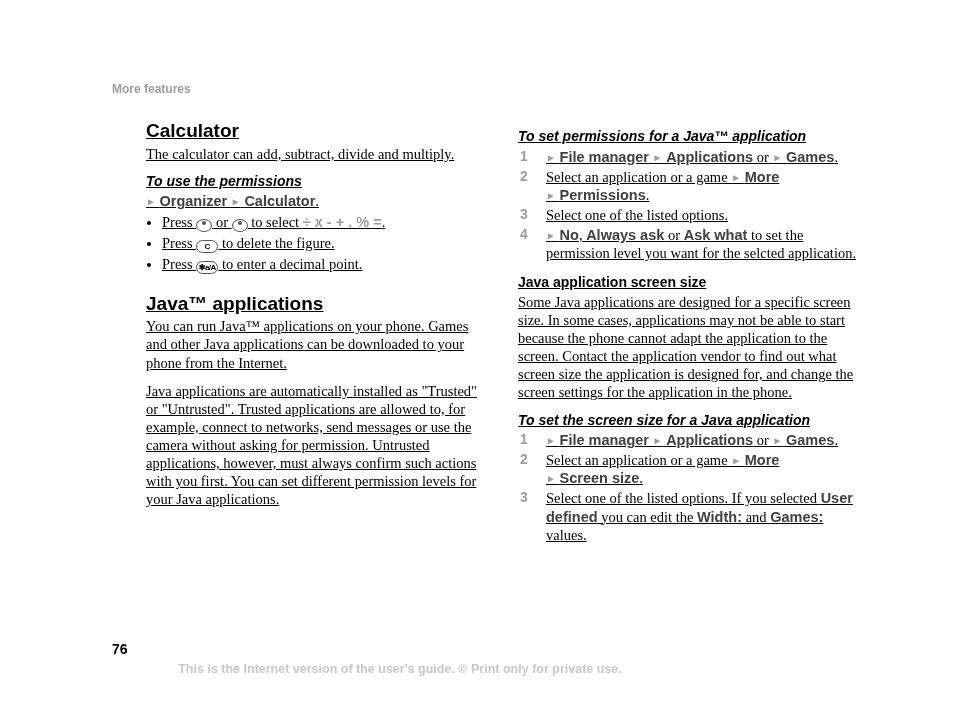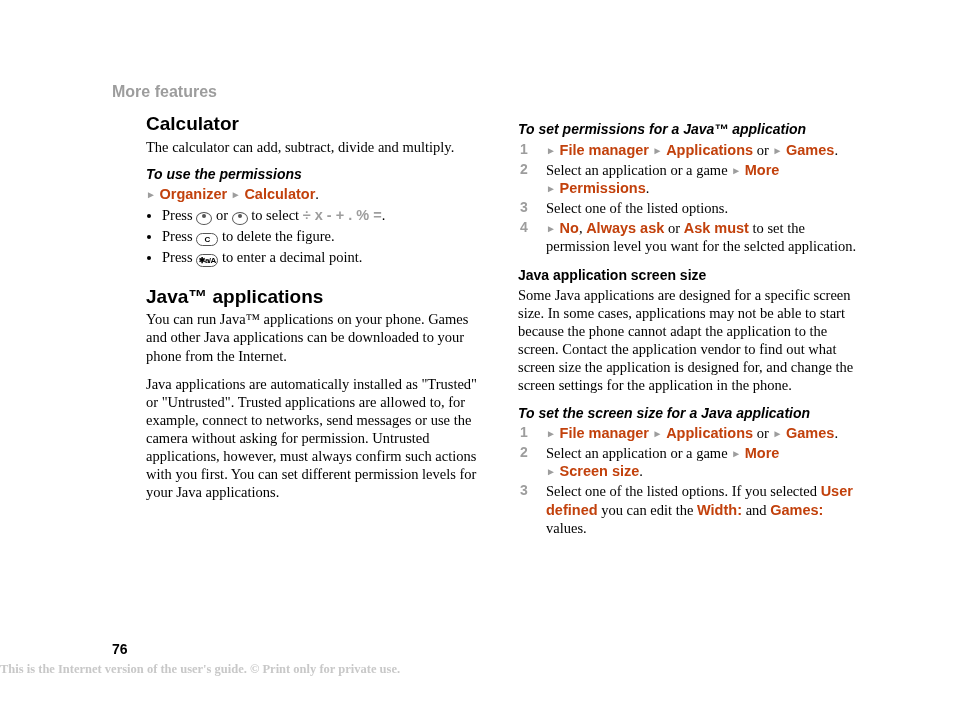--- a/index.html
+++ b/index.html
@@ -15,27 +15,28 @@
     position: relative;
   }
   .page {
     padding: 82px 96px 0 112px;
     box-sizing: border-box;
   }
   .section-header {
     font-family: Arial, Helvetica, sans-serif;
     font-weight: bold;
     color: #9d9d9d;
-    font-size: 16px;
-    margin-bottom: 10px;
+    font-size: 12px;
+    margin-bottom: 22px;
   }
   .columns {
     display: flex;
     gap: 32px;
     padding-left: 34px; 
+    text-decoration: underline;
   }
   .col {
     width: 344px;
   }
   h1.big {
     font-family: Arial, Helvetica, sans-serif;
     font-weight: 900;
     font-size: 19px;
     margin: 0 0 2px 0;
   }
@@ -51,21 +52,21 @@
   }
   .sub-bold {
     font-family: Arial, Helvetica, sans-serif;
     font-weight: 900;
     font-size: 14px;
     margin: 6px 0 1px 0;
   }
   .menu {
     font-family: Arial, Helvetica, sans-serif;
     font-weight: bold;
-    color: #c2410c;
+    color: #404040;
   }
   .emph {
     font-family: Arial, Helvetica, sans-serif;
     font-weight: bold;
     color: #9d9d9d;
   }
   .tri {
     font-family: Arial, Helvetica, sans-serif;
     font-weight: bold;
     color: #9d9d9d;
@@ -135,22 +136,22 @@
     bottom: 52px;
     font-family: Arial, Helvetica, sans-serif;
     font-weight: 900;
     font-size: 14px;
   }
   .footer-note {
     position: absolute;
     left: 0;
     bottom: 32px;
     width: 800px;
-    text-align: left;
-    font-family: Liberation Serif, serif;
+    text-align: center;
+    font-family: Liberation Sans, sans-serif;
     font-weight: bold;
     font-size: 12.5px;
     color: #c8c8c8;
   }
   .block {
     margin-bottom: 14px;
   }
 </style>
 </head>
 <body>
@@ -208,21 +209,21 @@
         <li>
           <span>Select an application or a game </span><span class="tri">►</span>
           <span class="menu">More</span>
           <br>
           <span class="tri">►</span>
           <span class="menu">Permissions</span><span>.</span>
         </li>
         <li>Select one of the listed options.</li>
         <li>
           <span class="tri">►</span>
-          <span class="menu">No</span><span>, </span><span class="menu">Always ask</span><span> or </span><span class="menu">Ask must</span><span> to set the permission level you want for the selcted application.</span>
+          <span class="menu">No</span><span>, </span><span class="menu">Always ask</span><span> or </span><span class="menu">Ask what</span><span> to set the permission level you want for the selcted application.</span>
         </li>
       </ol>
 
       <div class="sub-bold" style="margin-top:12px">Java application screen size</div>
       <p>Some Java applications are designed for a specific screen size. In some cases, applications may not be able to start because the phone cannot adapt the application to the screen. Contact the application vendor to find out what screen size the application is designed for, and change the screen settings for the application in the phone.</p>
 
       <div class="sub-italic">To set the screen size for a Java application</div>
       <ol class="steps">
         <li>
           <span class="tri">►</span>

